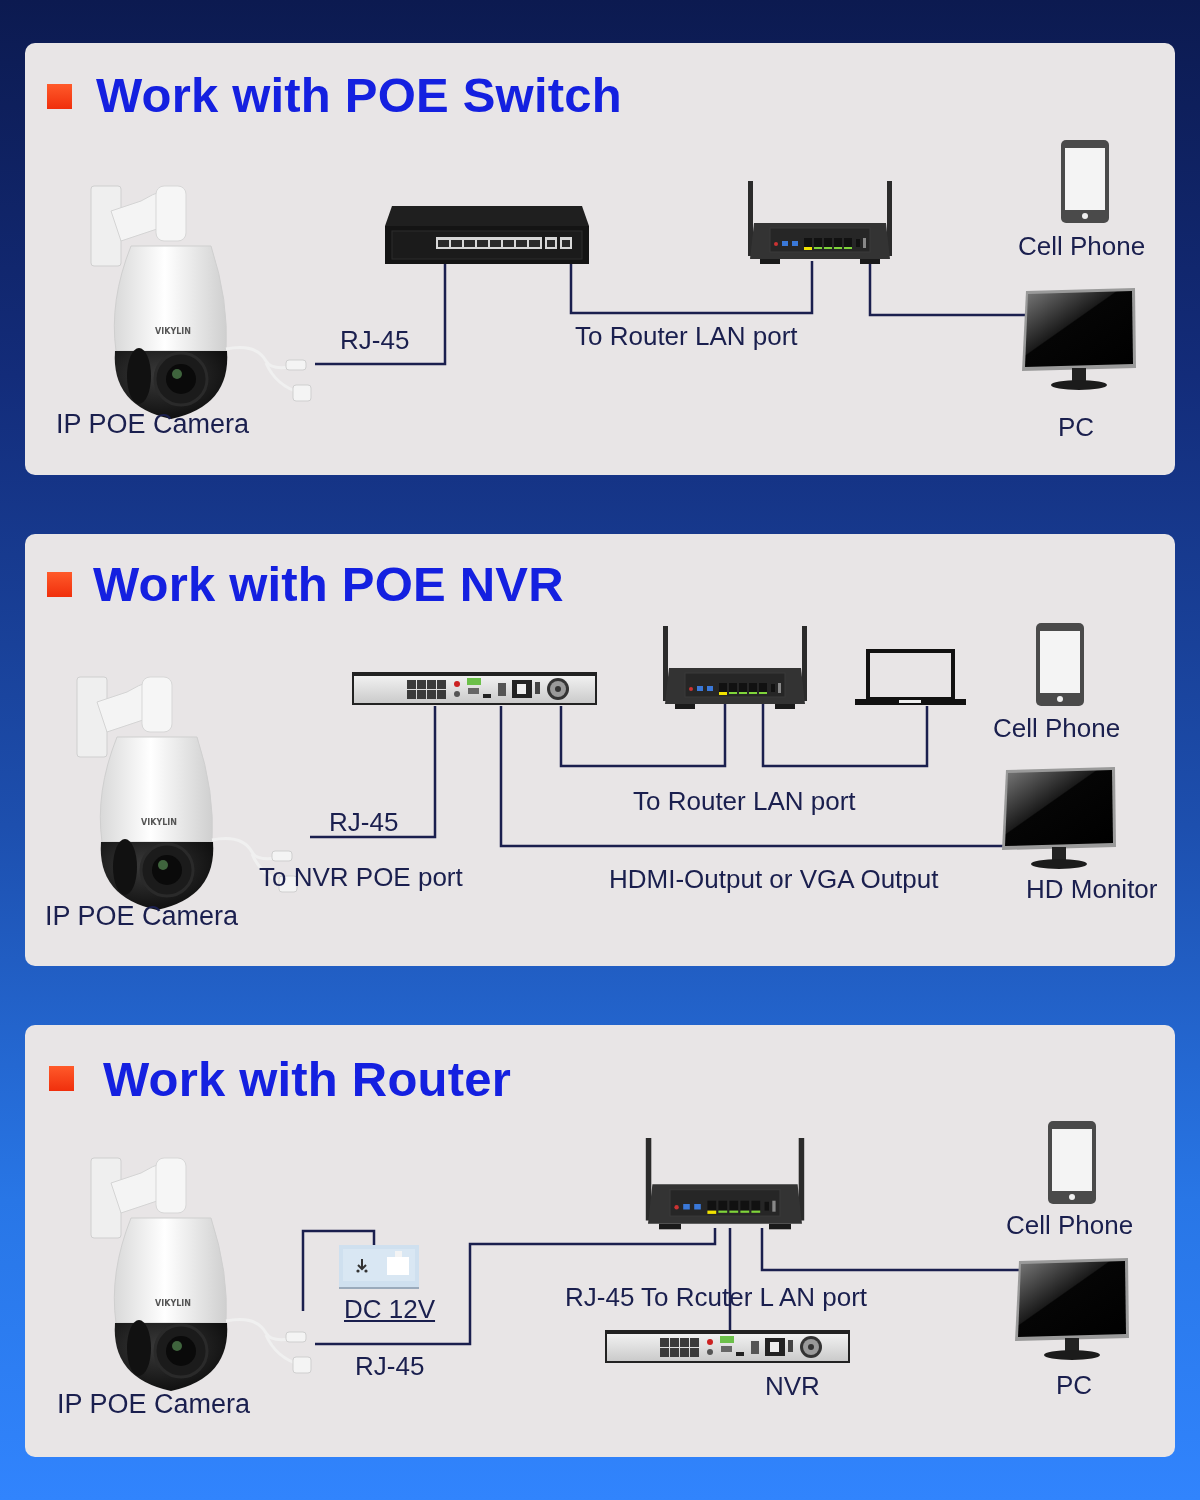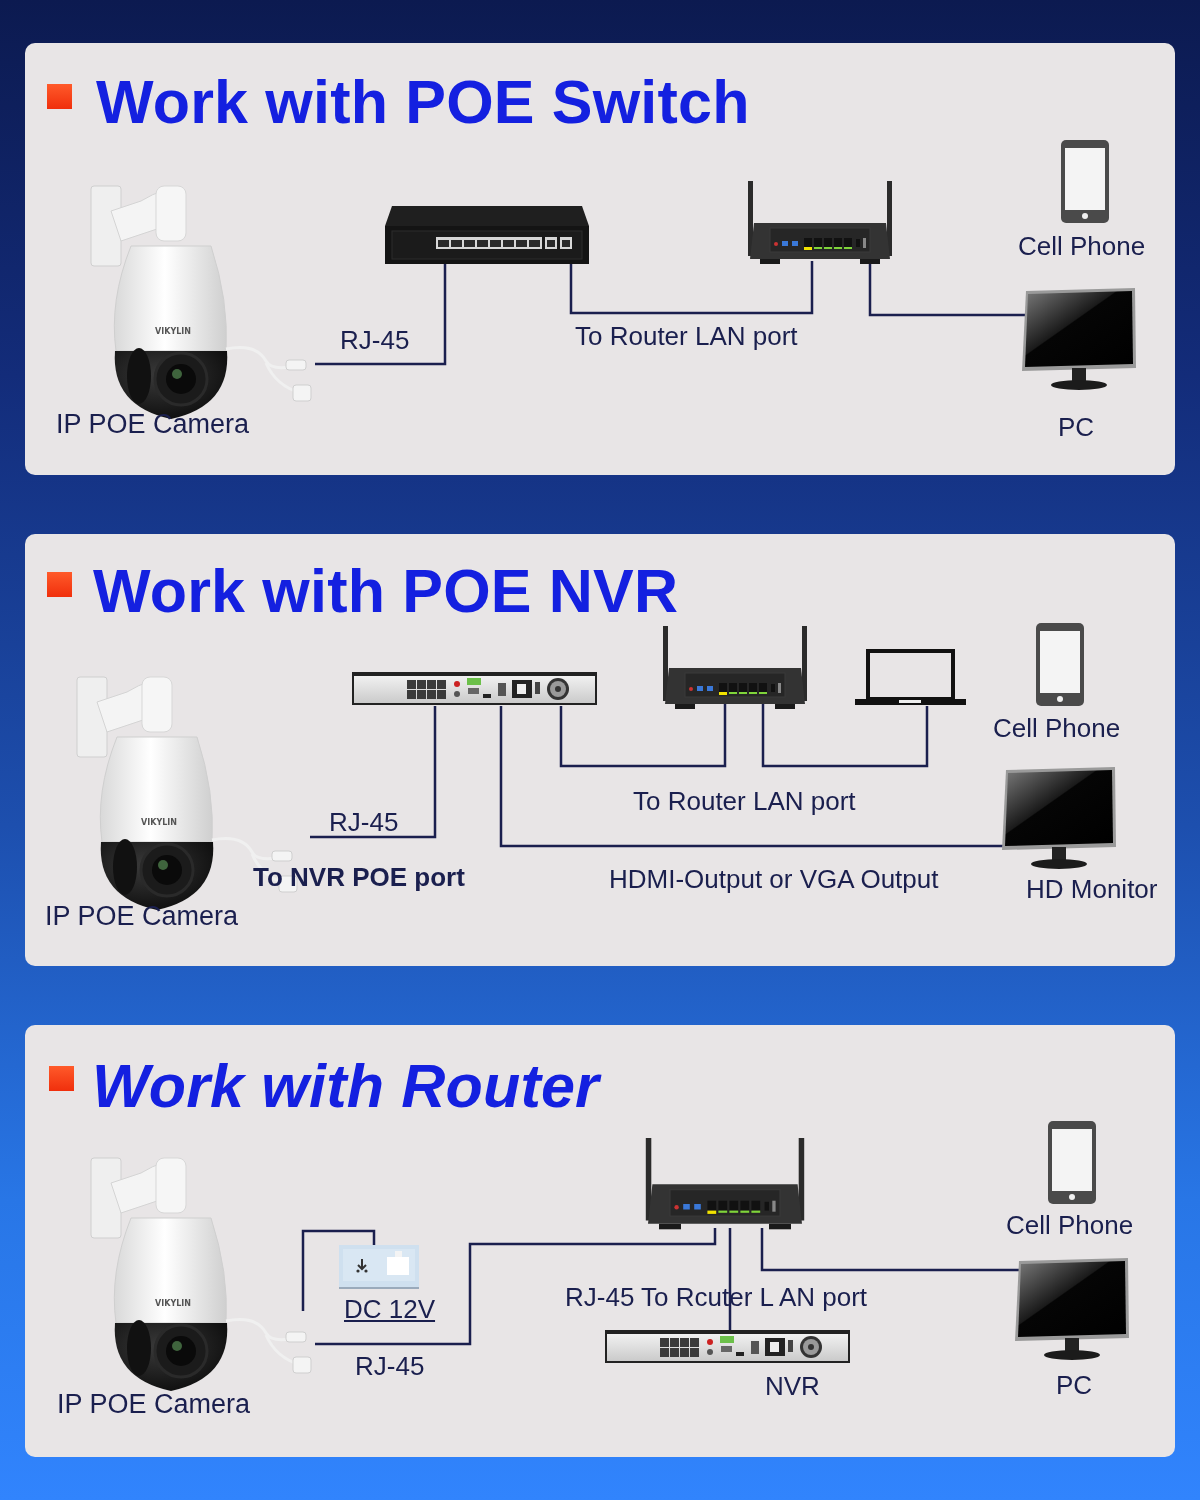--- a/index.html
+++ b/index.html
@@ -23,21 +23,21 @@
   #panel-3 { top: 1025px; }
 
   .bullet {
     position: absolute;
     width: 25px; height: 25px;
     background: linear-gradient(180deg, #ff5a2a, #f02f0c);
   }
   .panel-title {
     position: absolute;
     font-weight: bold;
-    font-size: 61px;
+    font-size: 49px;
     color: #1420e0;
     letter-spacing: 0.2px;
     white-space: nowrap;
   }
   .lbl {
     position: absolute;
     font-size: 26px;
     color: #1a1f4e;
     white-space: nowrap;
     line-height: 1;
@@ -259,31 +259,31 @@
       <use href="#sym-laptop"></use>
     </svg>
   <svg class="dev" style="left:1010px;top:88px;" width="50" height="85">
       <use href="#sym-phone"></use>
     </svg>
   <svg class="dev" style="left:975px;top:233px;" width="120" height="105">
       <use href="#sym-monitor"></use>
     </svg>
 
   <div class="lbl" style="left:304px;top:275px;">RJ-45</div>
-  <div class="lbl" style="left:228px;top:330px;font-weight:bold;">To NVR POE port</div>
+  <div class="lbl" style="left:234px;top:330px;">To NVR POE port</div>
   <div class="lbl" style="left:20px;top:369px;font-size:27px;">IP POE Camera</div>
   <div class="lbl" style="left:608px;top:254px;">To Router LAN port</div>
   <div class="lbl" style="left:539px;top:332px;margin-left:45px;">HDMI-Output or VGA Output</div>
   <div class="lbl" style="left:968px;top:181px;">Cell Phone</div>
   <div class="lbl" style="left:969px;top:342px;margin-left:32px;">HD Monitor</div>
 </section>
 
 <section class="panel" id="panel-3">
   <div class="bullet" style="left:24px;top:41px;"></div>
-  <div class="panel-title" style="left:67px;top:26px;font-style:italic;">Work with Router</div>
+  <div class="panel-title" style="left:78px;top:26px;">Work with Router</div>
 
   <svg class="wires" width="1150" height="432">
     <polyline points="278,286 278,206 349,206 349,220" fill="none" stroke="#1a1f4e" stroke-width="2.5"></polyline>
     <polyline points="290,319 445,319 445,219 690,219 690,203" fill="none" stroke="#1a1f4e" stroke-width="2.5"></polyline>
     <polyline points="705,203 705,310" fill="none" stroke="#1a1f4e" stroke-width="2.5"></polyline>
     <polyline points="737,203 737,245 998,245" fill="none" stroke="#1a1f4e" stroke-width="2.5"></polyline>
   </svg>
 
   <svg class="dev" style="left:42px;top:118px;" width="258" height="250">
       <use href="#sym-camera"></use>

